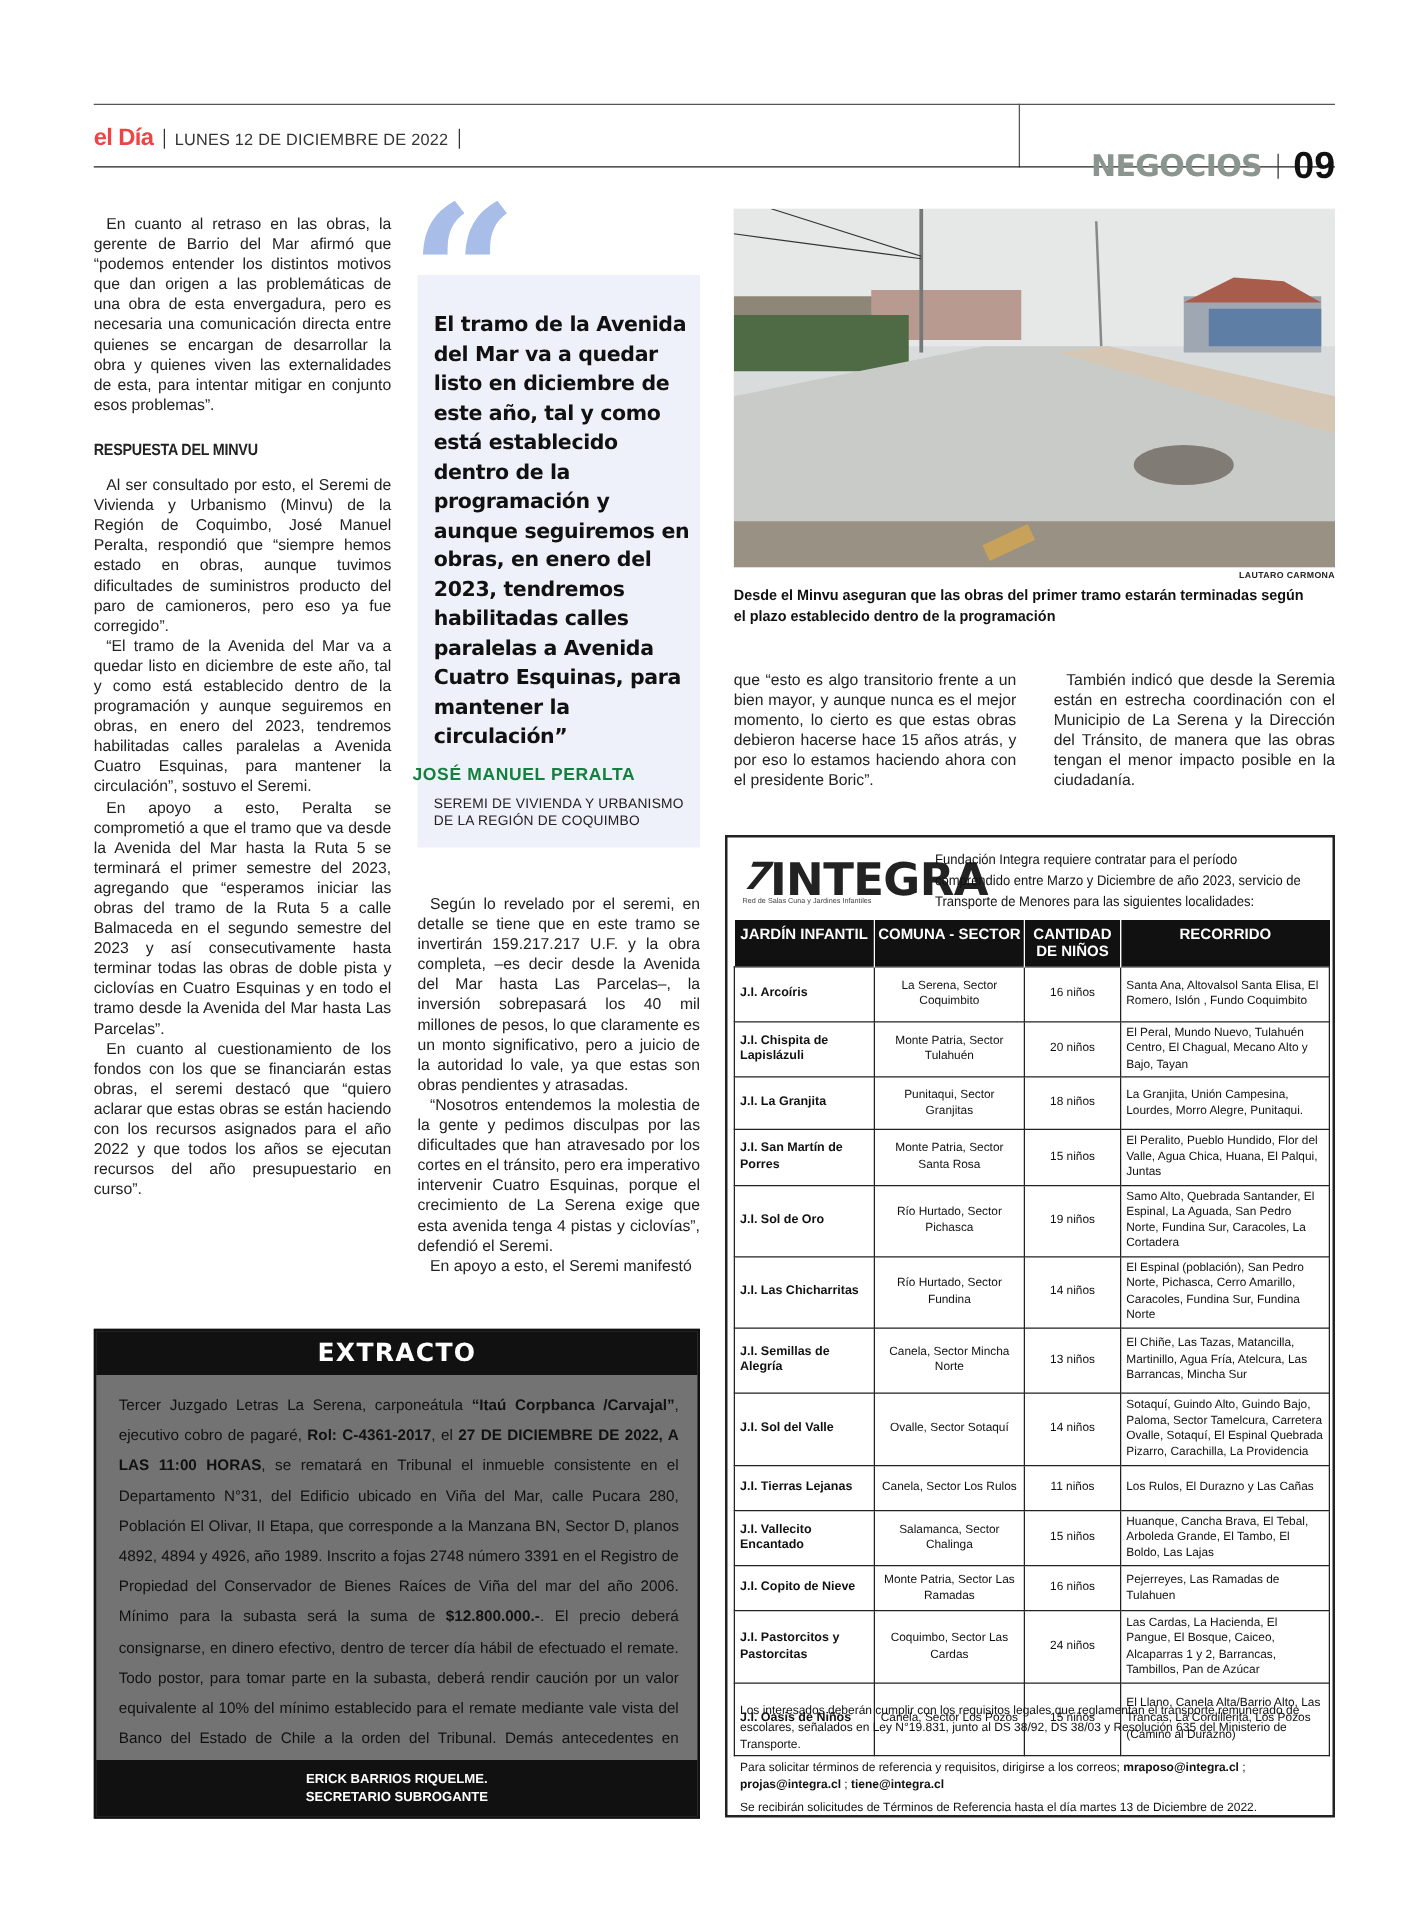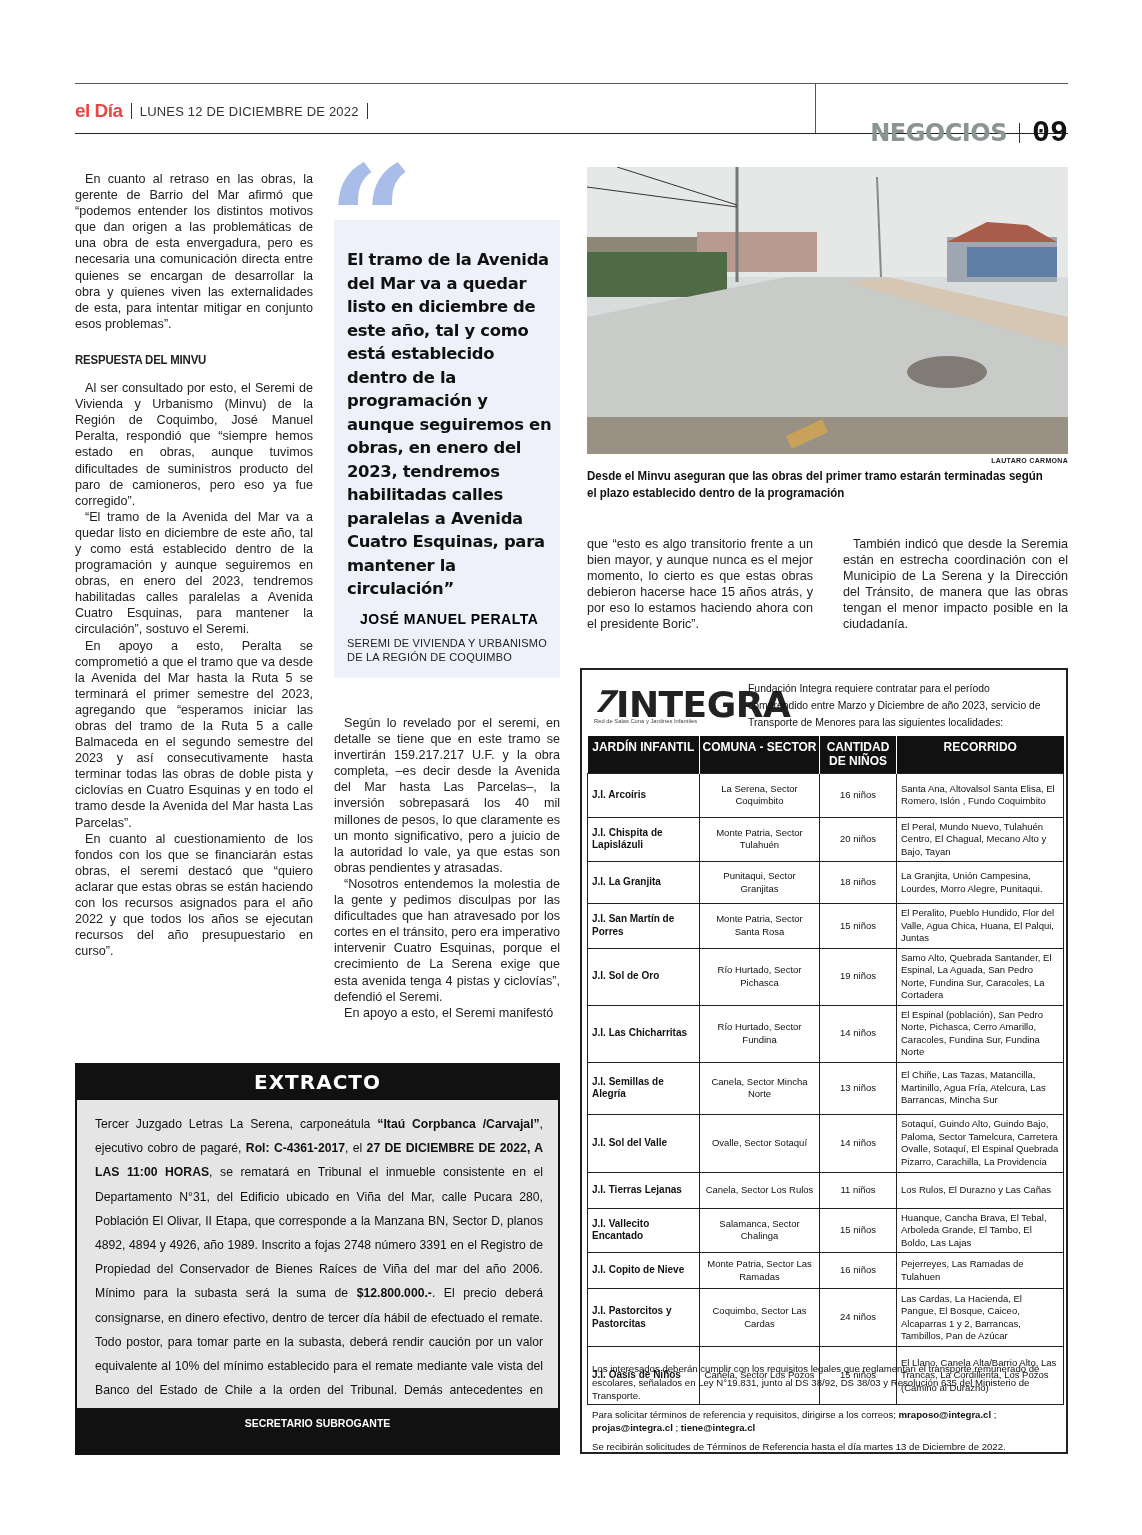--- a/index.html
+++ b/index.html
@@ -10,48 +10,48 @@
   .rule-top { position: absolute; left: 75px; top: 83px; width: 993px; height: 1px; background: #555; }
   .rule-bottom { position: absolute; left: 75px; top: 133px; width: 993px; height: 1px; background: #222; }
   .header-divider { position: absolute; left: 815px; top: 83px; width: 1px; height: 51px; background: #555; }
   .masthead { position: absolute; left: 75px; top: 100px; display: flex; align-items: center; gap: 8px; }
   .logo { font-family: "Liberation Sans", sans-serif; font-weight: 700; font-size: 19px; letter-spacing: -0.5px; color: #ef4444; }
   .pipe { width: 1px; height: 16px; background: #333; }
   .date { font-family: "Liberation Sans Narrow", "Liberation Sans", sans-serif; font-size: 13px; color: #333; letter-spacing: 0.2px; }
   .section { position: absolute; right: 74px; top: 92px; display: flex; align-items: center; gap: 12px; margin-top: 24px; }
   .section-name { font-family: "DejaVu Sans", sans-serif; font-weight: 700; font-size: 24px; color: #8a9590; letter-spacing: -0.5px; }
   .section-pipe { width: 1px; height: 20px; background: #333; }
-  .page-num { font-family: Liberation Mono, monospace; font-weight: 700; font-size: 30px; color: #111; }
+  .page-num { font-family: Liberation Sans, sans-serif; font-weight: 700; font-size: 30px; color: #111; }
 
   
   .col-text { font-family: "Liberation Sans", sans-serif; font-size: 12.6px; line-height: 16.1px; color: #222; text-align: justify; }
   .col-text p { text-indent: 10px; }
   .col1 { position: absolute; left: 75px; top: 171px; width: 238px; }
   .subhead { font-family: "Liberation Sans", sans-serif; font-weight: 700; font-size: 13px; margin: 20px 0 12px 0; letter-spacing: -0.2px; transform: scaleX(0.88); transform-origin: left; }
 
   
   .quote-mark { position: absolute; left: 328px; top: 145px; font-family: "DejaVu Serif", serif; font-size: 150px; line-height: 150px; color: #a8bde8; font-weight: 700; }
   .quote-box { position: absolute; left: 334px; top: 220px; width: 226px; height: 458px; background: #eef1f9; }
   .quote-text { position: absolute; left: 347px; top: 248px; width: 210px; font-family: "DejaVu Sans", sans-serif; font-weight: 700; font-size: 16.4px; line-height: 23.5px; color: #111; letter-spacing: -0.3px; }
-  .quote-author { position: absolute; left: 360px; top: 611px; font-family: "Liberation Sans", sans-serif; font-weight: 700; font-size: 14px; color: #000000; letter-spacing: 0.5px; }
+  .quote-author { position: absolute; left: 330px; top: 611px; font-family: "Liberation Sans", sans-serif; font-weight: 700; font-size: 14px; color: #15803d; letter-spacing: 0.5px; }
   .quote-role { position: absolute; left: 347px; top: 636px; width: 210px; font-family: "Liberation Sans", sans-serif; font-size: 11px; line-height: 14px; color: #222; letter-spacing: 0.2px; }
 
   .col2 { position: absolute; left: 334px; top: 715px; width: 226px; }
 
   
   .photo { position: absolute; left: 587px; top: 167px; width: 481px; height: 287px; overflow: hidden; background: #d9dcdc; }
   .photo svg { width: 100%; height: 100%; display: block; }
   .photo-credit { position: absolute; right: 74px; top: 457px; font-family: "Liberation Sans", sans-serif; font-size: 7px; font-weight: 700; letter-spacing: 0.3px; color: #222; }
   .photo-caption { position: absolute; left: 587px; top: 468px; width: 481px; font-family: "Liberation Sans", sans-serif; font-weight: 700; font-size: 12px; line-height: 17px; color: #111; transform: scaleX(0.96); transform-origin: left; }
 
   .col3a { position: absolute; left: 587px; top: 536px; width: 226px; }
   .col3b { position: absolute; left: 843px; top: 536px; width: 225px; }
 
   
-  .extracto { position: absolute; left: 75px; top: 1063px; width: 485px; height: 392px; border: 2px solid #111; background: #e5e5e5; }
+  .extracto { position: absolute; left: 75px; top: 1063px; width: 485px; height: 392px; border: 2px solid #111; background: #737373; }
   .extracto-head { height: 35px; background: #111; color: #fff; text-align: center; font-family: "DejaVu Sans", sans-serif; font-weight: 700; font-size: 20px; line-height: 35px; letter-spacing: 1px; }
   .extracto-body { padding: 12px 15px 0 18px; font-family: "Liberation Sans", sans-serif; font-size: 12.2px; line-height: 24.2px; color: #111; text-align: justify; }
   .extracto-body b { font-weight: 700; }
   .extracto-foot { position: absolute; left: 0; right: 0; bottom: 0; height: 45px; background: #111; color: #fff; text-align: center; font-family: "Liberation Sans", sans-serif; font-weight: 700; font-size: 10.5px; line-height: 15px; padding-top: 8px; }
 
   
   .integra { position: absolute; left: 580px; top: 668px; width: 488px; height: 786px; border: 2px solid #222; background: #fff; }
   .integra-logo { position: absolute; left: 10px; top: 12px; width: 145px; height: 42px; }
   .integra-logo .mark { position: absolute; left: 4px; top: 2px; font-family: "DejaVu Sans", sans-serif; font-weight: 700; font-size: 30px; color: #222; transform: skewX(-20deg); }
   .integra-logo .word { position: absolute; left: 24px; top: 2px; font-family: "DejaVu Sans", sans-serif; font-weight: 700; font-size: 36px; color: #222; letter-spacing: -0.5px; }
@@ -134,20 +134,21 @@
   <p style="text-indent:0">que “esto es algo transitorio frente a un bien mayor, y aunque nunca es el mejor momento, lo cierto es que estas obras debieron hacerse hace 15 años atrás, y por eso lo estamos haciendo ahora con el presidente Boric”.</p>
 </div>
 <div class="col3b col-text">
   <p>También indicó que desde la Seremia están en estrecha coordinación con el Municipio de La Serena y la Dirección del Tránsito, de manera que las obras tengan el menor impacto posible en la ciudadanía.</p>
 </div>
 
 <div class="extracto">
   <div class="extracto-head">EXTRACTO</div>
   <div class="extracto-body" id="extracto-body"><span>Tercer Juzgado Letras La Serena, carponeátula </span><b>“Itaú Corpbanca /Carvajal”</b><span>, ejecutivo cobro de pagaré, </span><b>Rol: C-4361-2017</b><span>, el </span><b>27 DE DICIEMBRE DE 2022, A LAS 11:00 HORAS</b><span>, se rematará en Tribunal el inmueble consistente en el Departamento N°31, del Edificio ubicado en Viña del Mar, calle Pucara 280, Población El Olivar, II Etapa, que corresponde a la Manzana BN, Sector D, planos 4892, 4894 y 4926, año 1989. Inscrito a fojas 2748 número 3391 en el Registro de Propiedad del Conservador de Bienes Raíces de Viña del mar del año 2006. Mínimo para la subasta será la suma de </span><b>$12.800.000.-</b><span>. El precio deberá consignarse, en dinero efectivo, dentro de tercer día hábil de efectuado el remate. Todo postor, para tomar parte en la subasta, deberá rendir caución por un valor equivalente al 10% del mínimo establecido para el remate mediante vale vista del Banco del Estado de Chile a la orden del Tribunal. Demás antecedentes en Secretaría del Tribunal. La Serena, 09 de diciembre de dos mil veintidós.</span></div>
   <div class="extracto-foot">
+    <div>ERICK BARRIOS RIQUELME.</div>
     <div>SECRETARIO SUBROGANTE</div>
   </div>
 </div>
 
 <div class="integra">
   <div class="integra-logo">
     <span class="mark">7</span>
     <span class="word">INTEGRA</span>
     <span class="tag">Red de Salas Cuna y Jardines Infantiles</span>
   </div>

